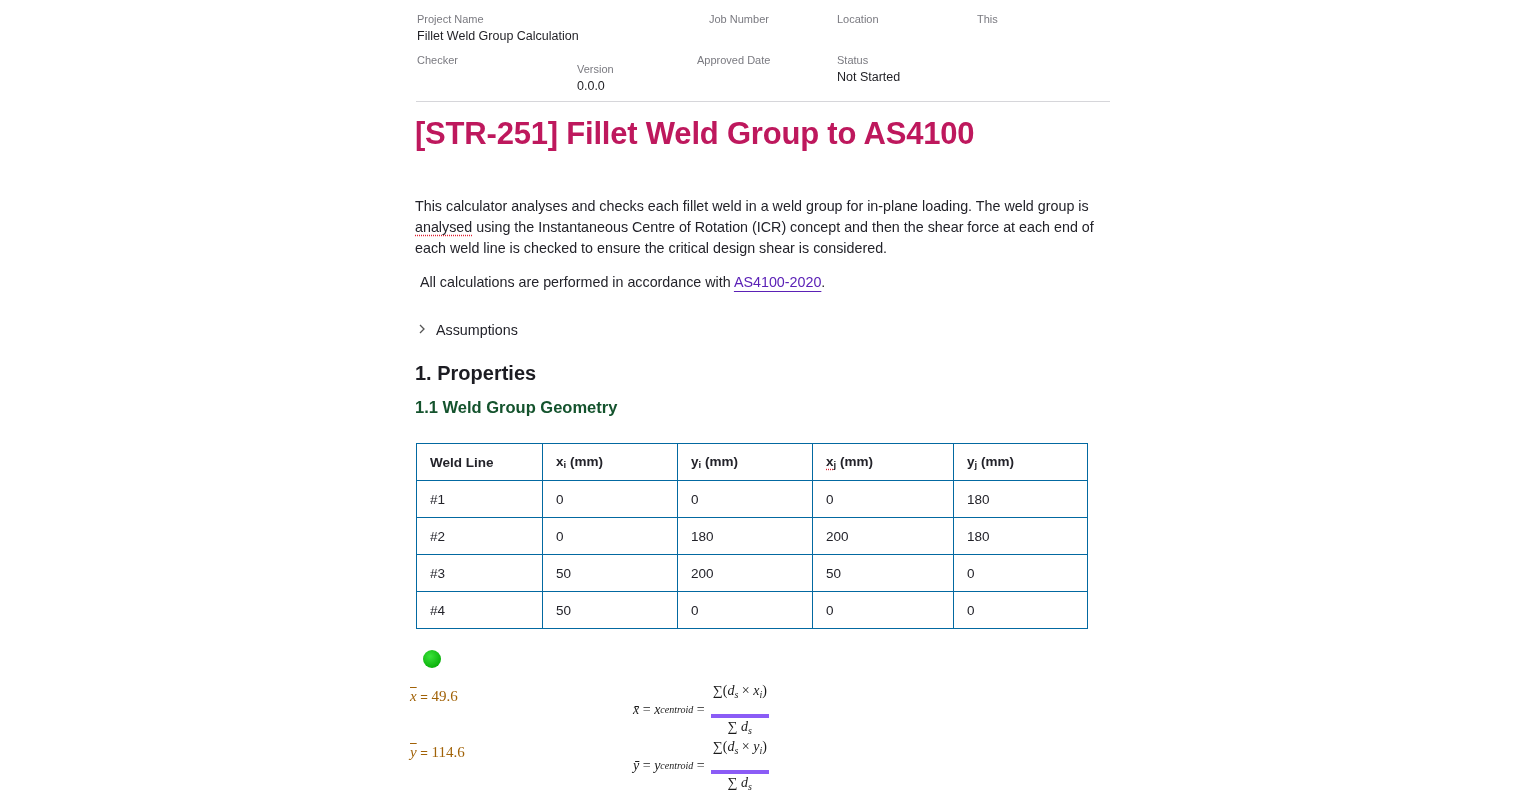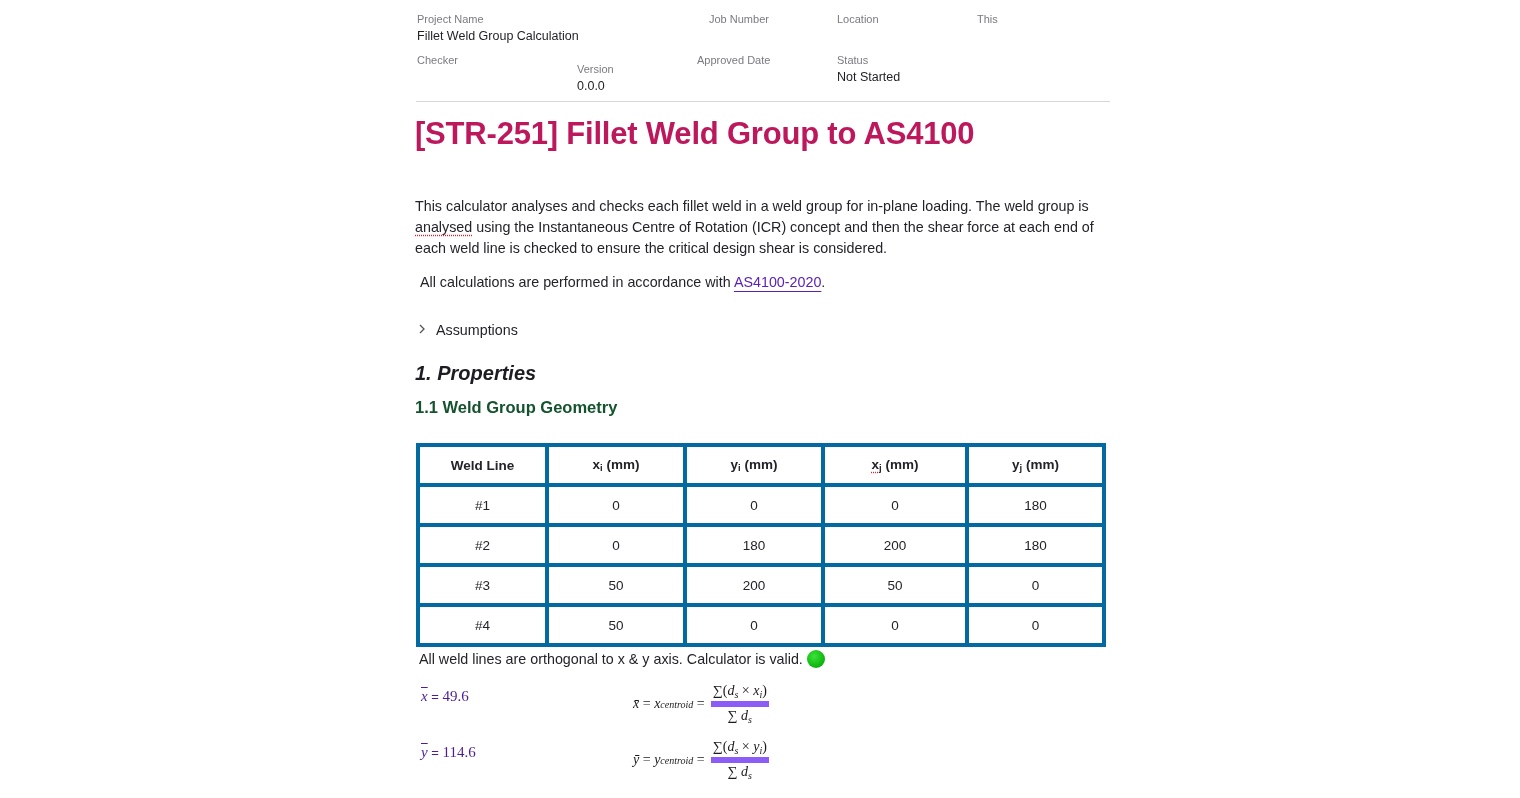--- a/index.html
+++ b/index.html
@@ -9,40 +9,40 @@
   .meta-label { font-size: 11px; color: #7a7a80; line-height: 13px; }
   .meta-value { font-size: 12.5px; color: #1f1f24; line-height: 16px; margin-top: 2px; }
   .divider { position: absolute; left: 416px; top: 101px; width: 694px; height: 1px; background: #d6d6da; }
   h1.title { position: absolute; left: 415px; top: 114px; margin: 0; font-size: 31px; font-weight: bold; color: #be185d; letter-spacing: -0.2px; line-height: 40px; white-space: nowrap; }
   .intro { position: absolute; left: 415px; top: 196px; width: 700px; font-size: 14.3px; line-height: 21px; color: #23232a; margin: 0; }
   .intro2 { position: absolute; left: 415px; top: 267px; font-size: 14.3px; line-height: 21px; color: #23232a; margin: 5px; white-space: nowrap; }
   .spell { text-decoration: underline dotted #d23; text-underline-offset: 3px; }
   a.link { color: #5b21b6; text-decoration: underline; text-underline-offset: 4px; }
   .assumptions { position: absolute; left: 418px; top: 322px; display: flex; align-items: center; font-size: 14.3px; color: #23232a; cursor: pointer; }
   .chev { width: 10px; display: inline-block; color: #555; font-size: 11px; margin-right: 8px; }
-  h2.sec { position: absolute; left: 415px; top: 360px; margin: 0; font-size: 20px; font-weight: bold; color: #1c1c22; line-height: 26px; font-style: italic; }
+  h2.sec { position: absolute; left: 415px; top: 360px; margin: 0; font-size: 20px; font-weight: bold; color: #1c1c22; line-height: 26px; }
   h3.subsec { position: absolute; left: 415px; top: 396px; margin: 0; font-size: 16.5px; font-weight: bold; color: #14532d; line-height: 22px; }
   table.geo { position: absolute; left: 416px; top: 443px; border-collapse: collapse; font-size: 13.5px; color: #23232a; }
-  table.geo th, table.geo td { border: 4px solid #0369a1; height: 36px; padding: 0 13px; text-align: center; margin-left: 18px; }
+  table.geo th, table.geo td { border: 1px solid #0369a1; height: 36px; padding: 0 13px; text-align: left; margin-left: 18px; }
   table.geo th { font-weight: bold; }
   table.geo td.c0 { width: 99px; }
   table.geo td.c1 { width: 108px; }
   table.geo td.c2 { width: 108px; }
   table.geo td.c3 { width: 114px; }
   table.geo td.c4 { width: 107px; }
   sub.s { font-size: 9.5px; vertical-align: -2px; }
   .valid { position: absolute; left: 419px; top: 650px; font-size: 14.3px; color: #23232a; display: flex; align-items: center; white-space: nowrap; }
   .dot { width: 18px; height: 18px; border-radius: 50%; background: radial-gradient(circle at 40% 35%, #3ae23a, #0cb30c 70%, #0a8f0a); display: inline-block; margin-left: 4px; }
-  .res { position: absolute; left: 421px; font-family: "Liberation Serif", serif; font-size: 15px; color: #4c1d95; }
+  .res { position: absolute; left: 410px; font-family: "Liberation Serif", serif; font-size: 15px; color: #a16207; }
   .ov { text-decoration: overline; font-style: italic; }
   .formula { position: absolute; left: 633px; font-family: "Liberation Serif", serif; font-size: 14px; color: #1a1a1a; display: flex; align-items: center; white-space: nowrap; }
   .formula i { font-style: italic; }
   .subi { font-size: 10px; font-style: italic; vertical-align: -3px; }
   .frac { display: inline-flex; flex-direction: column; align-items: center; margin-left: 6px; }
-  .num { border-bottom: 6px solid #8b5cf6; padding: 0 2px 1px; }
+  .num { border-bottom: 4px solid #8b5cf6; padding: 0 2px 14px; }
   .den { padding-top: 1px; }
 </style>
 </head>
 <body>
 
 <div class="meta-grid">
   <div class="meta-cell" style="left:0;top:0;">
     <div class="meta-label">Project Name</div>
     <div class="meta-value">Fillet Weld Group Calculation</div>
   </div>
@@ -132,21 +132,20 @@
       <td class="c0">#4</td>
       <td class="c1">50</td>
       <td class="c2">0</td>
       <td class="c3">0</td>
       <td class="c4">0</td>
     </tr>
   </tbody>
 </table>
 
 <div class="valid">
-  <span>All weld lines are orthogonal to x &amp; y axis. Calculator is valid.</span>
   <span class="dot"></span>
 </div>
 
 <div class="res" style="top:688px;">
   <span class="ov">x</span><span style="font-family:'Liberation Sans',sans-serif;font-size:13px;"> = </span><span>49.6</span>
 </div>
 <div class="formula" style="top:683px;">
   <i>x̄</i>&nbsp;=&nbsp;<i>x</i><span class="subi">centroid</span>&nbsp;=
   <span class="frac">
     <span class="num">∑(<i>d</i><span class="subi">s</span> × <i>x</i><span class="subi">i</span>)</span>

